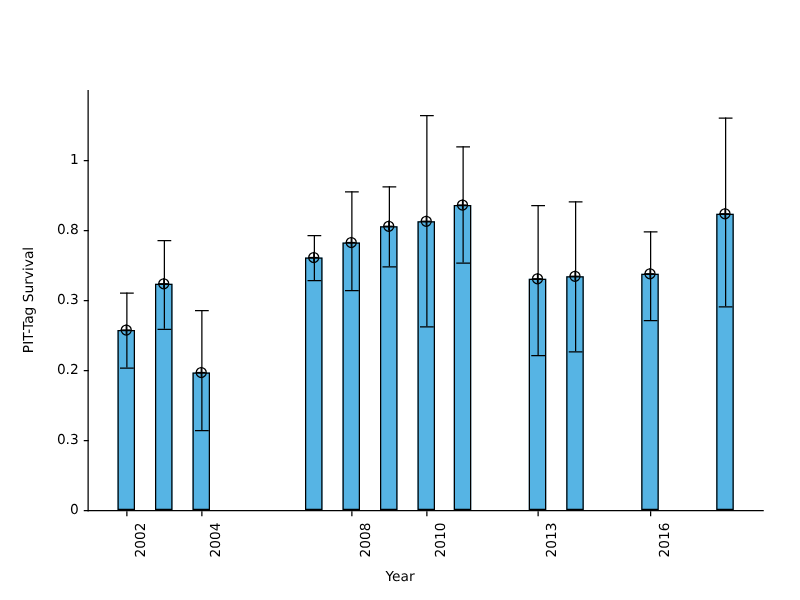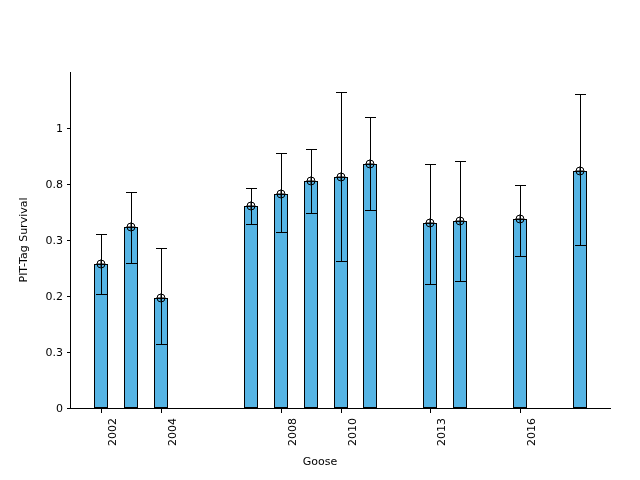--- a/index.html
+++ b/index.html
@@ -252,15 +252,15 @@
         <div class="marker" style="left: 449.167px; top: 147px;"></div>
         <div class="bar" style="left: 502.056px; top: 98.56px; width: 14px; height: 237.44px; background: rgb(86, 180, 228);"></div>
         <div class="errbar-line" style="left: 509.056px; top: 22.4px; height: 150.36px;"></div>
         <div class="errbar-cap" style="left: 504.056px; top: 22.4px; width: 11px;"></div>
         <div class="errbar-cap" style="left: 504.056px; top: 172.76px; width: 11px;"></div>
         <div class="marker" style="left: 509.056px; top: 98.56px;"></div>
       </div>
     <div class="ylabel">PIT-Tag Survival</div>
   </div>
 
-  <div class="xlabel">Goose</div>
+  <div class="xlabel">Year</div>
 
 </div>
 
 </body></html>

